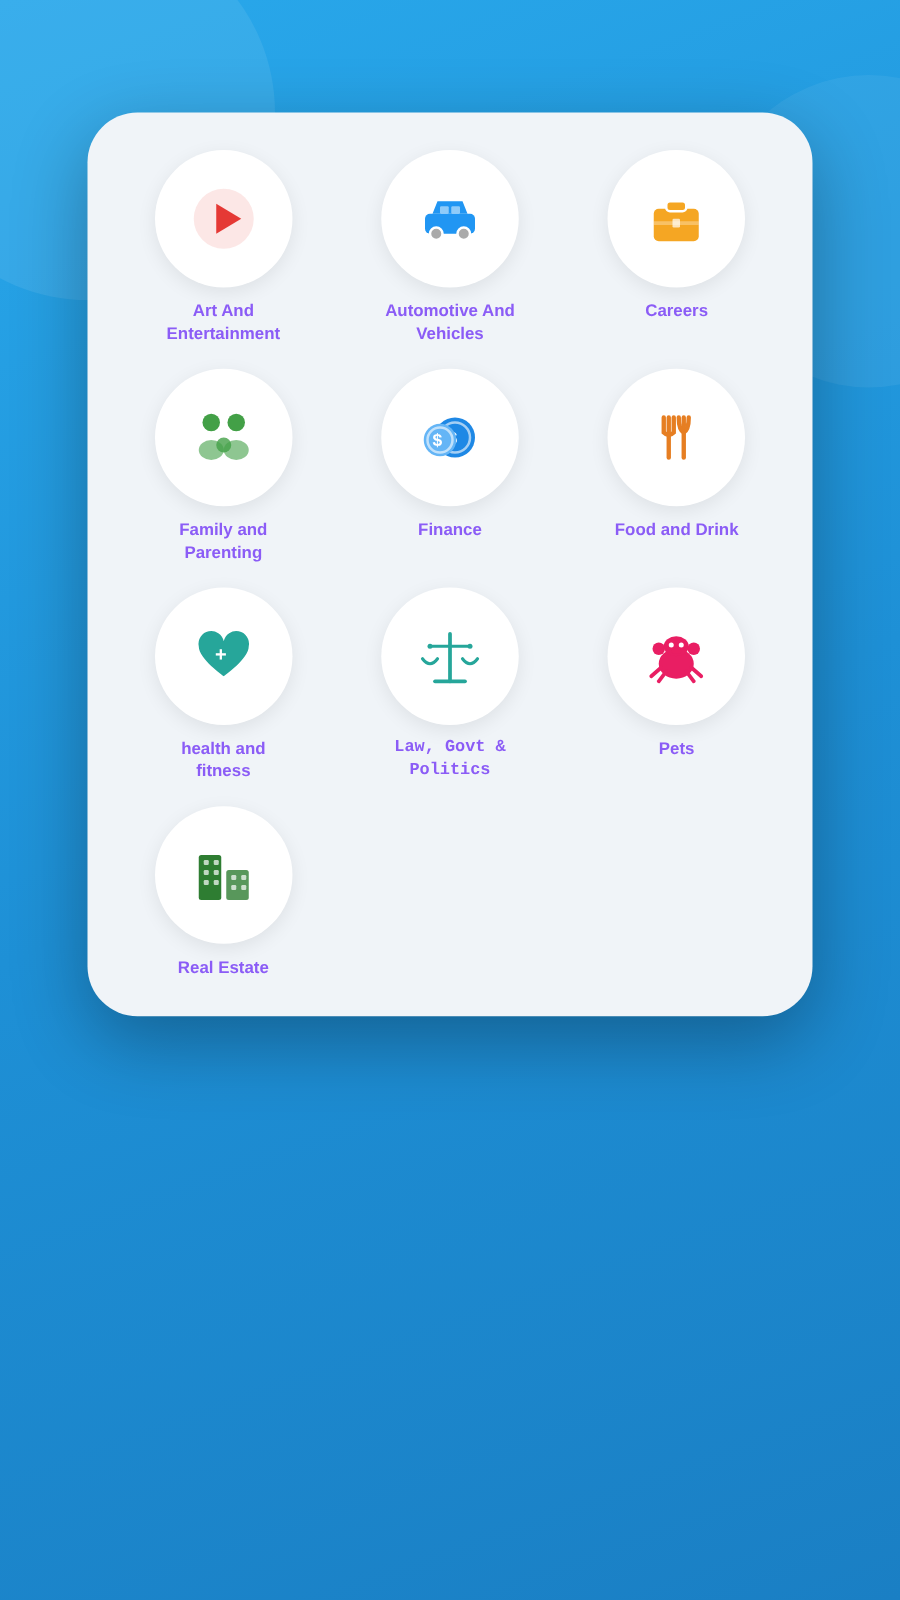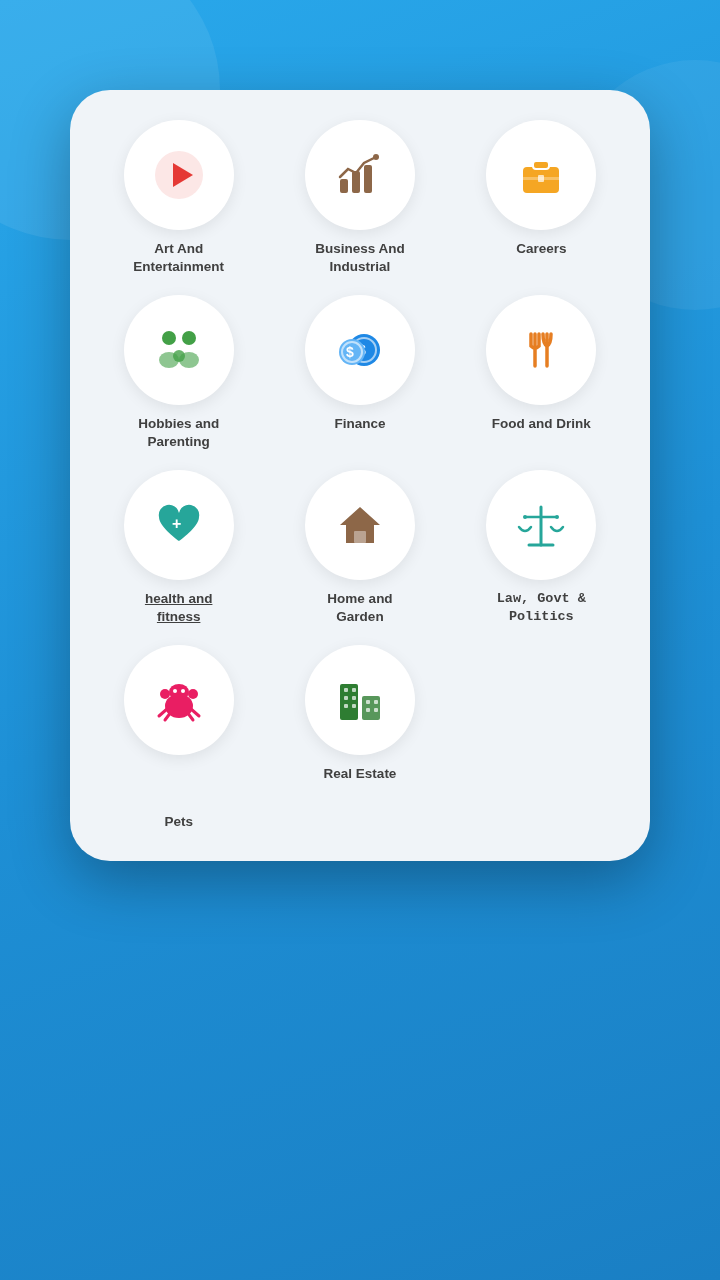--- a/index.html
+++ b/index.html
@@ -88,21 +88,21 @@
 
     .category-icon-circle svg {
       width: 52px;
       height: 52px;
     }
 
     .category-label {
       font-size: 13.5px;
       font-weight: 600;
       text-align: center;
-      color: #404040;
+      color: #8b5cf6;
       line-height: 1.3;
     }
   </style>
 </head>
 <body>
 
 <h1 class="page-title"></h1>
 
 <div class="phone-frame">
   <div class="categories-grid" id="grid">
@@ -113,29 +113,30 @@
           <circle cx="26" cy="26" r="24" fill="#e53935" opacity="0.12"></circle>
           <polygon points="20,14 20,38 40,26" fill="#e53935"></polygon>
         </svg>
         </div>
         <div class="category-label" style="white-space: pre-line;">Art And
 Entertainment</div>
       </div>
       <div class="category-item">
         <div class="category-icon-circle">
           <svg viewBox="0 0 52 52" fill="none" xmlns="http://www.w3.org/2000/svg">
-          <rect x="6" y="30" width="8" height="14" rx="2" fill="#8d6748"></rect>
-          <rect x="18" y="22" width="8" height="22" rx="2" fill="#8d6748"></rect>
-          <rect x="30" y="16" width="8" height="28" rx="2" fill="#8d6748"></rect>
-          <polyline points="6,28 14,20 22,24 30,14 42,8" stroke="#8d6748" stroke-width="2.5" fill="none" stroke-linecap="round"></polyline>
-          <circle cx="42" cy="8" r="3" fill="#8d6748"></circle>
-        </svg>
-        </div>
-        <div class="category-label" style="white-space: pre-line;">Business And
-Industrial</div>
+          <rect x="6" y="22" width="40" height="16" rx="4" fill="#2196f3"></rect>
+          <path d="M12 22 L16 12 H36 L40 22Z" fill="#2196f3"></path>
+          <circle cx="15" cy="38" r="5" fill="#aaa" stroke="white" stroke-width="2"></circle>
+          <circle cx="37" cy="38" r="5" fill="#aaa" stroke="white" stroke-width="2"></circle>
+          <rect x="18" y="16" width="7" height="6" rx="1" fill="white" opacity="0.5"></rect>
+          <rect x="27" y="16" width="7" height="6" rx="1" fill="white" opacity="0.5"></rect>
+        </svg>
+        </div>
+        <div class="category-label" style="white-space: pre-line;">Automotive And
+Vehicles</div>
       </div>
       <div class="category-item">
         <div class="category-icon-circle">
           <svg viewBox="0 0 52 52" fill="none" xmlns="http://www.w3.org/2000/svg">
           <rect x="8" y="18" width="36" height="26" rx="4" fill="#f5a623"></rect>
           <rect x="18" y="12" width="16" height="8" rx="3" fill="#f5a623" stroke="white" stroke-width="2"></rect>
           <rect x="8" y="28" width="36" height="3" fill="white" opacity="0.3"></rect>
           <rect x="23" y="26" width="6" height="7" rx="1" fill="white" opacity="0.7"></rect>
         </svg>
         </div>
@@ -144,21 +145,21 @@
       <div class="category-item">
         <div class="category-icon-circle">
           <svg viewBox="0 0 52 52" fill="none" xmlns="http://www.w3.org/2000/svg">
           <circle cx="16" cy="14" r="7" fill="#43a047"></circle>
           <circle cx="36" cy="14" r="7" fill="#43a047"></circle>
           <circle cx="26" cy="32" r="6" fill="#43a047" opacity="0.8"></circle>
           <ellipse cx="16" cy="36" rx="10" ry="8" fill="#43a047" opacity="0.6"></ellipse>
           <ellipse cx="36" cy="36" rx="10" ry="8" fill="#43a047" opacity="0.6"></ellipse>
         </svg>
         </div>
-        <div class="category-label" style="white-space: pre-line;">Hobbies and
+        <div class="category-label" style="white-space: pre-line;">Family and
 Parenting</div>
       </div>
       <div class="category-item">
         <div class="category-icon-circle">
           <svg viewBox="0 0 52 52" fill="none" xmlns="http://www.w3.org/2000/svg">
           <circle cx="30" cy="26" r="16" fill="#1e88e5"></circle>
           <circle cx="30" cy="26" r="12" fill="#1e88e5" stroke="white" stroke-width="2" opacity="0.6"></circle>
           <text x="24" y="31" font-size="14" font-weight="bold" fill="white">$</text>
           <circle cx="18" cy="28" r="13" fill="#64b5f6"></circle>
           <circle cx="18" cy="28" r="10" fill="#64b5f6" stroke="white" stroke-width="2" opacity="0.6"></circle>
@@ -179,32 +180,22 @@
         </div>
         <div class="category-label" style="white-space: pre-line;">Food and Drink</div>
       </div>
       <div class="category-item">
         <div class="category-icon-circle">
           <svg viewBox="0 0 52 52" fill="none" xmlns="http://www.w3.org/2000/svg">
           <path d="M26 42 C26 42 6 28 6 18 A10 10 0 0 1 26 14 A10 10 0 0 1 46 18 C46 28 26 42 26 42Z" fill="#26a69a"></path>
           <text x="19" y="30" font-size="16" font-weight="bold" fill="white">+</text>
         </svg>
         </div>
-        <div class="category-label" style="white-space: pre-line; text-decoration: underline;">health and
+        <div class="category-label" style="white-space: pre-line;">health and
 fitness</div>
-      </div>
-      <div class="category-item">
-        <div class="category-icon-circle">
-          <svg viewBox="0 0 52 52" fill="none" xmlns="http://www.w3.org/2000/svg">
-          <polygon points="26,8 46,26 40,26 40,44 12,44 12,26 6,26" fill="#8d6748"></polygon>
-          <rect x="20" y="32" width="12" height="12" rx="1" fill="white" opacity="0.4"></rect>
-        </svg>
-        </div>
-        <div class="category-label" style="white-space: pre-line;">Home and
-Garden</div>
       </div>
       <div class="category-item">
         <div class="category-icon-circle">
           <svg viewBox="0 0 52 52" fill="none" xmlns="http://www.w3.org/2000/svg">
           <line x1="26" y1="8" x2="26" y2="46" stroke="#26a69a" stroke-width="3" stroke-linecap="round"></line>
           <line x1="14" y1="46" x2="38" y2="46" stroke="#26a69a" stroke-width="3" stroke-linecap="round"></line>
           <line x1="10" y1="18" x2="42" y2="18" stroke="#26a69a" stroke-width="2.5" stroke-linecap="round"></line>
           <circle cx="10" cy="18" r="2" fill="#26a69a"></circle>
           <circle cx="42" cy="18" r="2" fill="#26a69a"></circle>
           <path d="M4 28 Q10 36 16 28" fill="none" stroke="#26a69a" stroke-width="2.5" stroke-linecap="round"></path>
@@ -223,21 +214,21 @@
           <ellipse cx="26" cy="18" rx="10" ry="8" fill="#e91e63"></ellipse>
           <circle cx="22" cy="17" r="2" fill="white"></circle>
           <circle cx="30" cy="17" r="2" fill="white"></circle>
           <ellipse cx="26" cy="22" rx="4" ry="2" fill="#e91e63" opacity="0.7"></ellipse>
           <line x1="14" y1="35" x2="6" y2="42" stroke="#e91e63" stroke-width="3" stroke-linecap="round"></line>
           <line x1="18" y1="38" x2="12" y2="46" stroke="#e91e63" stroke-width="3" stroke-linecap="round"></line>
           <line x1="34" y1="38" x2="40" y2="46" stroke="#e91e63" stroke-width="3" stroke-linecap="round"></line>
           <line x1="38" y1="35" x2="46" y2="42" stroke="#e91e63" stroke-width="3" stroke-linecap="round"></line>
         </svg>
         </div>
-        <div class="category-label" style="white-space: pre-line; margin-top: 48px;">Pets</div>
+        <div class="category-label" style="white-space: pre-line;">Pets</div>
       </div>
       <div class="category-item">
         <div class="category-icon-circle">
           <svg viewBox="0 0 52 52" fill="none" xmlns="http://www.w3.org/2000/svg">
           <rect x="6" y="10" width="18" height="36" rx="2" fill="#2e7d32"></rect>
           <rect x="28" y="22" width="18" height="24" rx="2" fill="#2e7d32" opacity="0.8"></rect>
           <rect x="10" y="14" width="4" height="4" rx="1" fill="white" opacity="0.7"></rect>
           <rect x="18" y="14" width="4" height="4" rx="1" fill="white" opacity="0.7"></rect>
           <rect x="10" y="22" width="4" height="4" rx="1" fill="white" opacity="0.7"></rect>
           <rect x="18" y="22" width="4" height="4" rx="1" fill="white" opacity="0.7"></rect>

